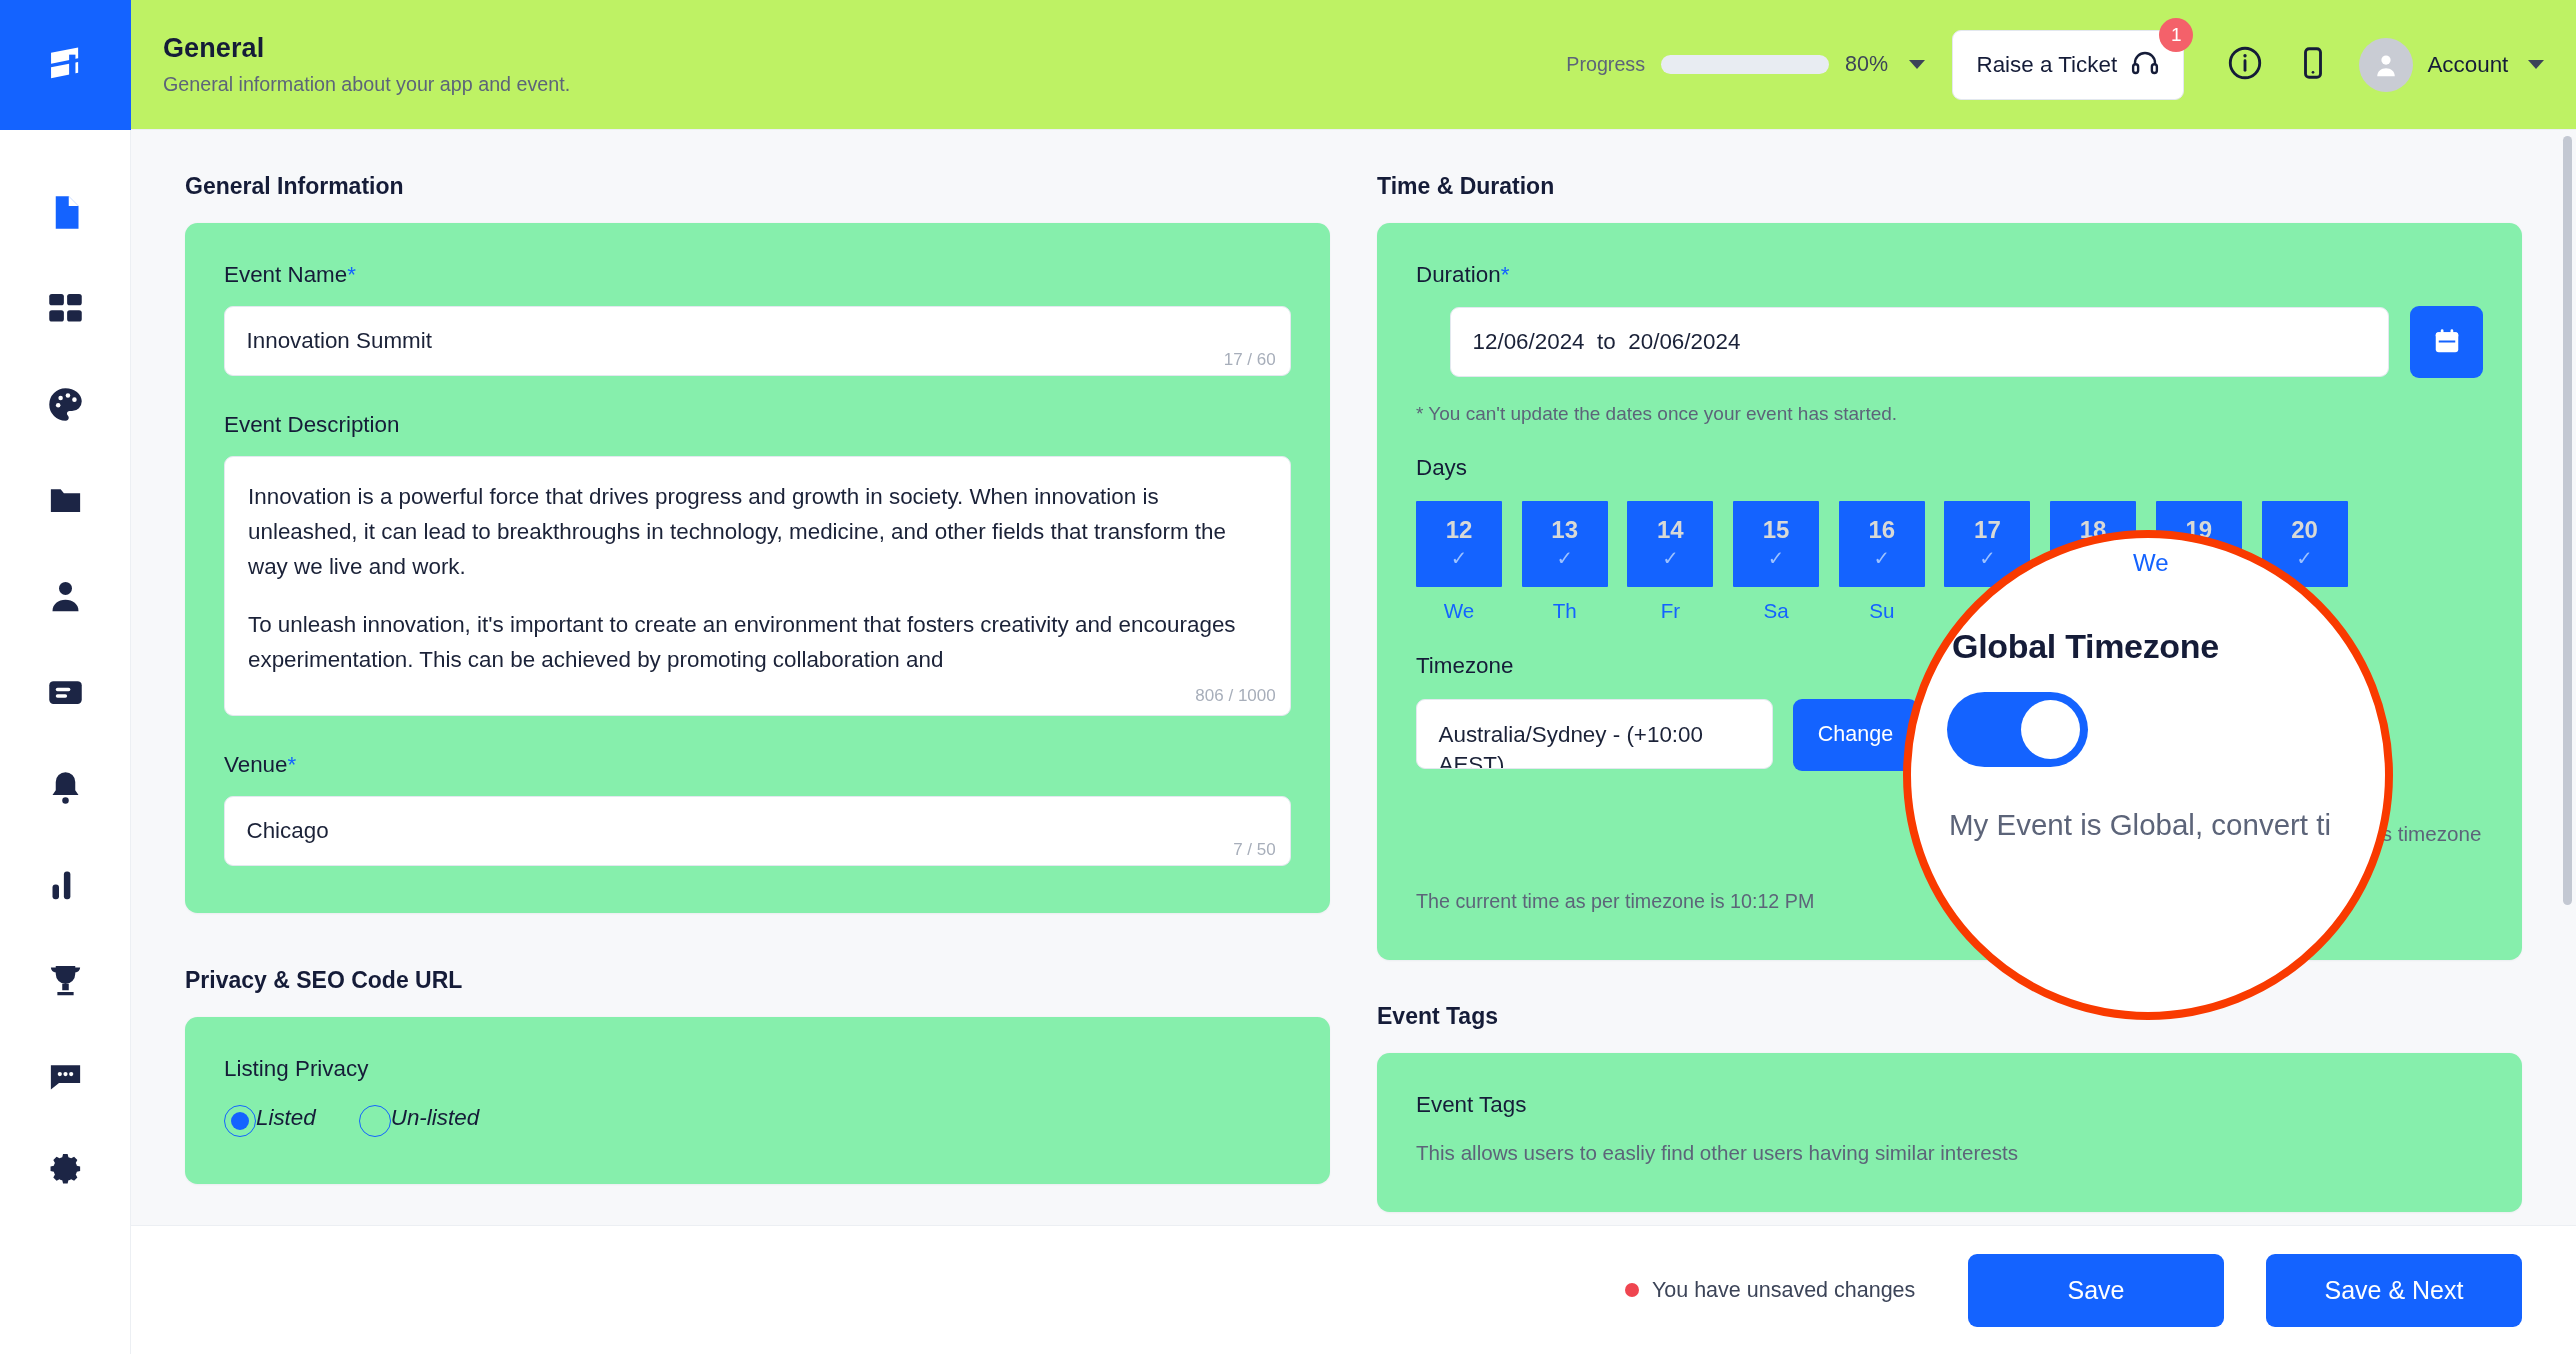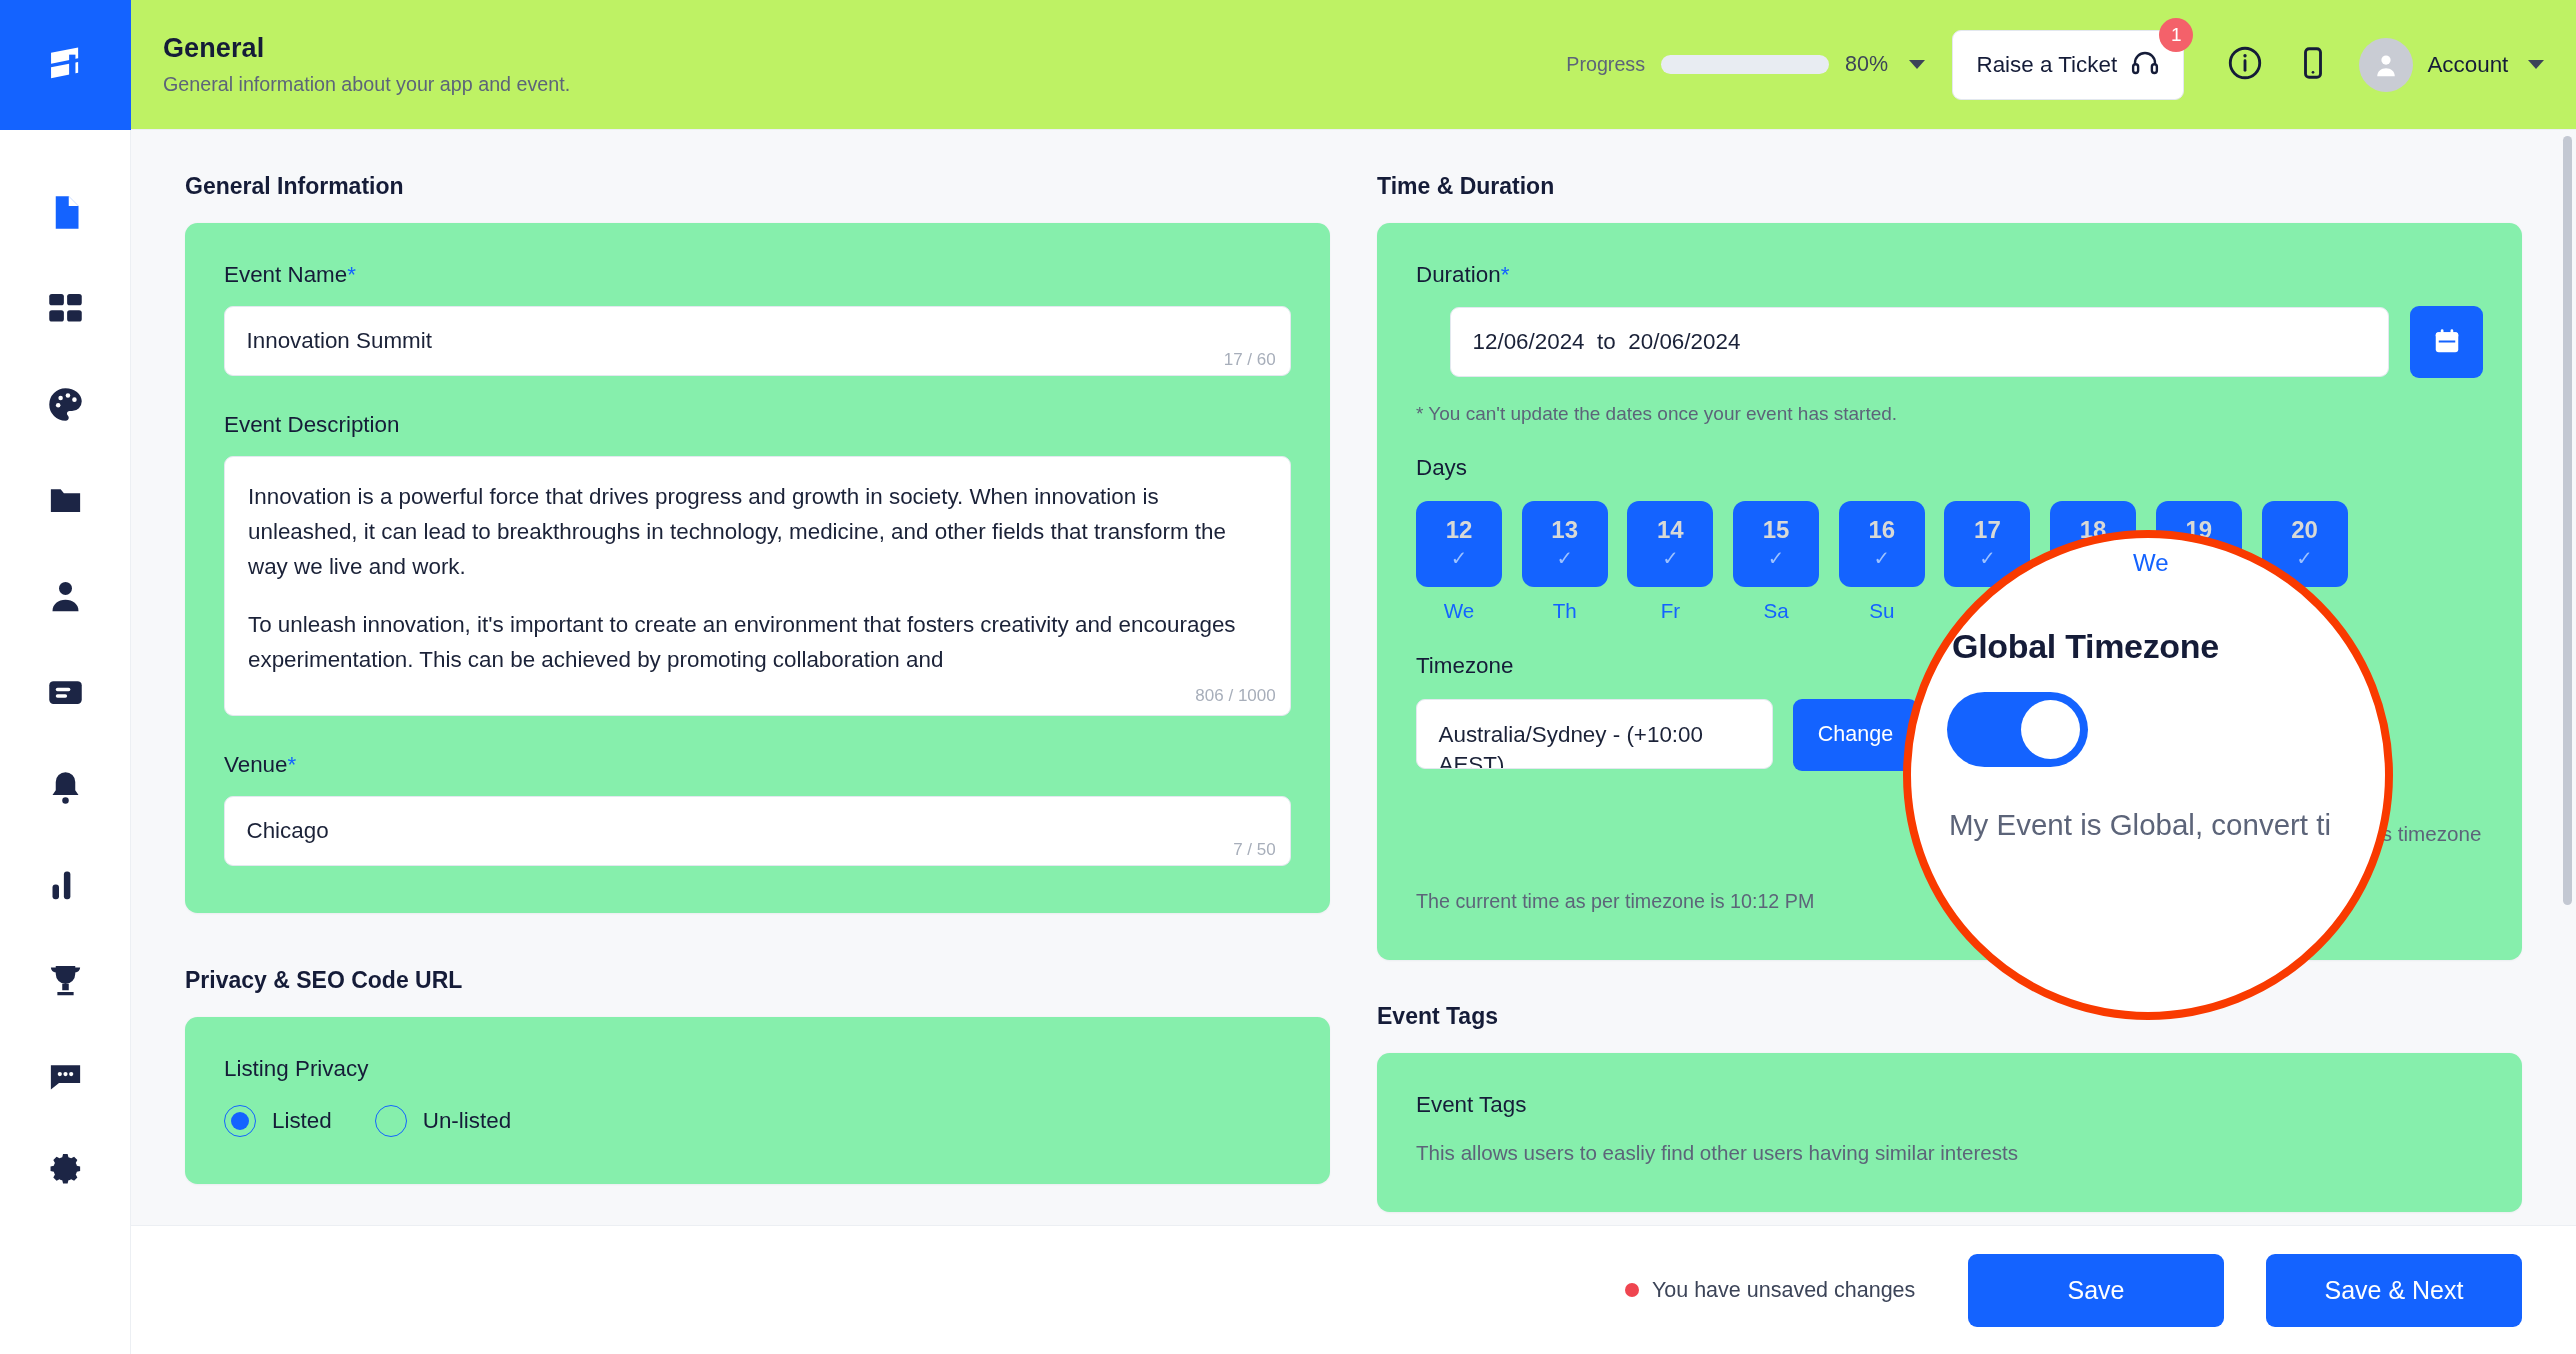--- a/index.html
+++ b/index.html
@@ -107,21 +107,21 @@
   .duration-input { flex: 1; }
   .cal-btn {
     width: 73px; height: 72px; border-radius: 9px; background: #1463ff;
     display: flex; align-items: center; justify-content: center; cursor: pointer;
   }
   .note { font-size: 19px; color: #5c6479; margin-top: 25px; }
 
   .days-row { display: flex; gap: 19.7px; margin-top: 19.7px; }
   .day { width: 86px; display: flex; flex-direction: column; align-items: center; }
   .day-chip {
-    width: 86px; height: 86px; border-radius: 12px; background: #1463ff;
+    width: 86px; height: 86px; border-radius: 1px; background: #1463ff;
     display: flex; flex-direction: column; align-items: center; justify-content: center;
     color: #fff; cursor: pointer;
   }
   .day-num { font-size: 24px; font-weight: 600; color: #d8d9d6; line-height: 1; }
   .day-check { font-size: 19.7px; color: #9dc2ff; line-height: 1; margin-top: 7.2px; }
   .day-name { font-size: 20.6px; color: #1463ff; margin-top: 12.5px; }
 
   .tz-row { display: flex; align-items: flex-start; gap: 19.7px; margin-top: 19.7px; }
   .tz-select {
     position: relative; width: 394px; border: 0.9px solid #e3e8ef; border-radius: 9px; background:#fff;
@@ -140,21 +140,21 @@
     width: 93px; height: 50px; border-radius: 25px; background: #1463ff;
     margin-top: 23px; position: relative; cursor: pointer;
   }
   .toggle .knob {
     position: absolute; top: 5.4px; right: 5.4px; width: 39px; height: 39px;
     border-radius: 50%; background: #fff;
   }
   .global-desc { font-size: 20.6px; color: #5c6479; margin-top: 23px; }
 
   .radio-row { display: flex; align-items: center; gap: 43px; margin-top: 23px; }
-  .radio { display: flex; align-items: center; gap: 16px; cursor: pointer; }
+  .radio { display: flex; align-items: flex-start; cursor: pointer; font-style: italic; }
   .radio-dot {
     width: 32px; height: 32px; border-radius: 50%; border: 1.8px solid #1463ff;
     display: flex; align-items: center; justify-content: center;
   }
   .radio-dot.on::after { content: ""; width: 18px; height: 18px; border-radius: 50%; background: #1463ff; }
   .radio-label { font-size: 22.4px; color: #151c38; }
 
   .tags-sub { font-size: 20.6px; color: #5c6479; margin-top: 23px; }
 
   

